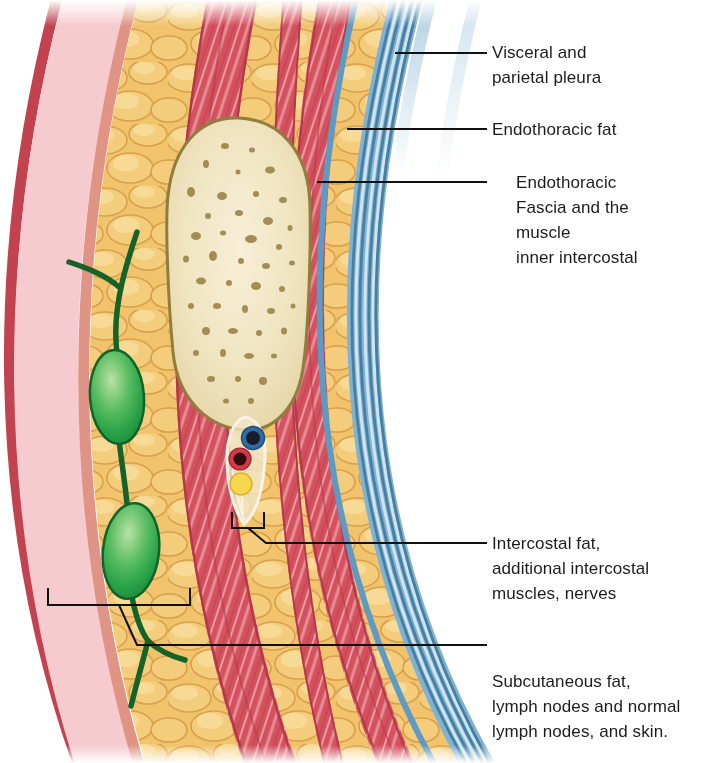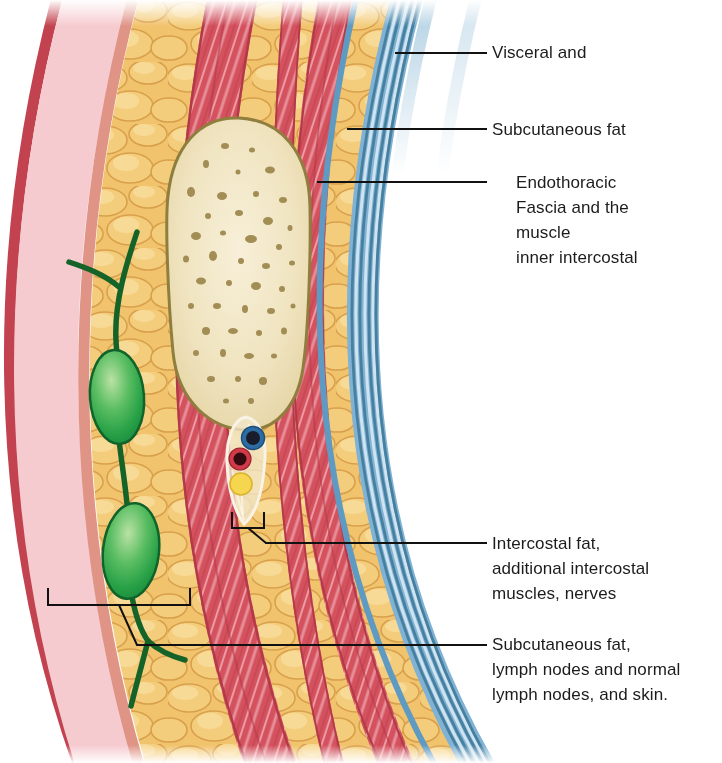--- a/index.html
+++ b/index.html
@@ -228,38 +228,39 @@
       <path class="annot" d="M317,182 H487"></path>
       <path class="annot" d="M232,512 V528 H264 V512"></path>
       <path class="annot" d="M248,528 L266,543 H487"></path>
       <path class="annot" d="M48,588 V605 H190 V588"></path>
       <path class="annot" d="M119,605 L137,645 H487"></path>
     </g>
   </svg>
 
   <div class="fig-label" style="left:492px;top:40px">
     <div>Visceral and</div>
+    <div>parietal pleura</div>
   </div>
 
   <div class="fig-label" style="left:492px;top:117px">
-    <div>Subcutaneous fat</div>
+    <div>Endothoracic fat</div>
   </div>
 
   <div class="fig-label" style="left:516px;top:170px">
     <div>Endothoracic</div>
     <div>Fascia and the</div>
     <div>muscle</div>
     <div>inner intercostal</div>
   </div>
 
   <div class="fig-label" style="left:492px;top:531px">
     <div>Intercostal fat,</div>
     <div>additional intercostal</div>
     <div>muscles, nerves</div>
   </div>
 
-  <div class="fig-label" style="left:492px;top:632px">
+  <div class="fig-label" style="left:492px;top:669px">
     <div>Subcutaneous fat,</div>
     <div>lymph nodes and normal</div>
     <div>lymph nodes, and skin.</div>
   </div>
 
 </div>
 
 </body></html>

